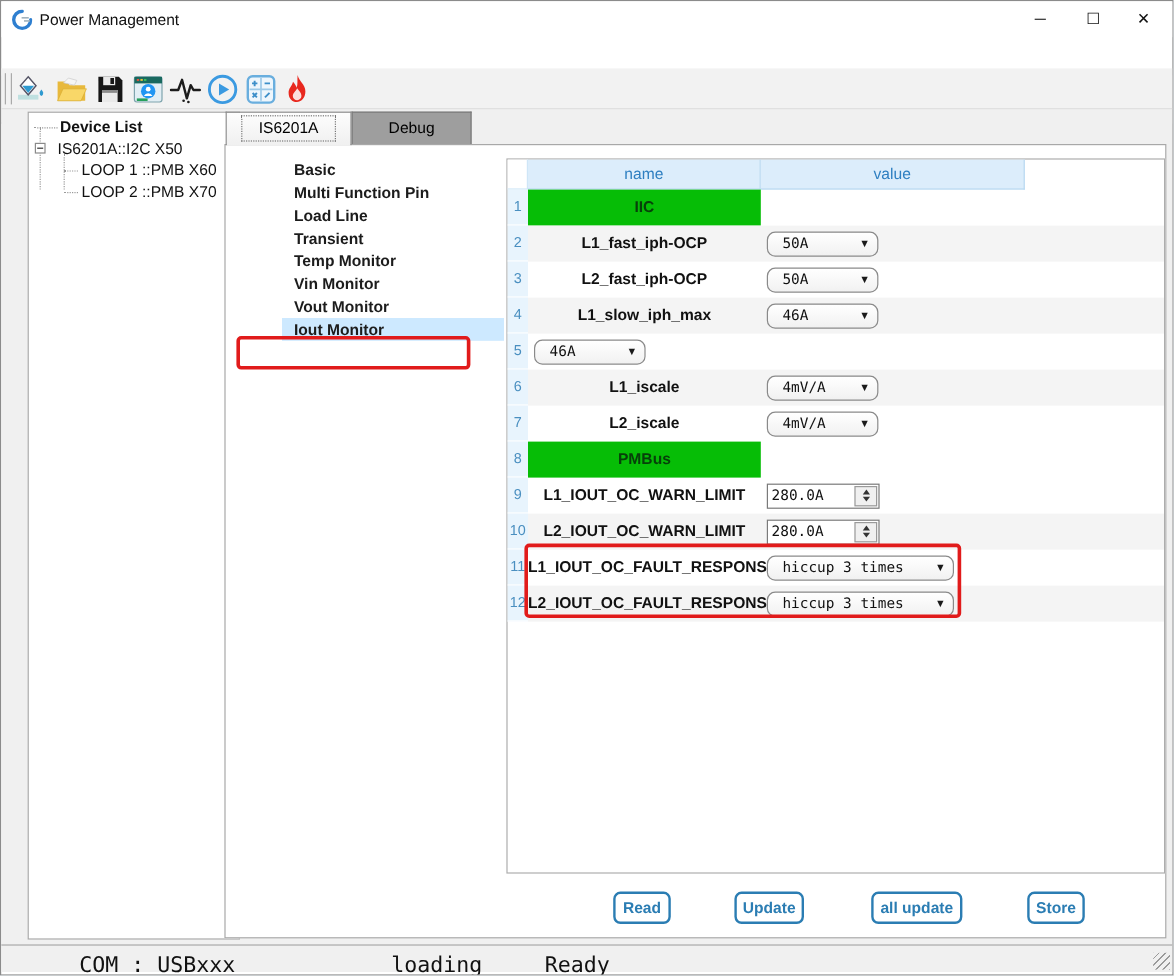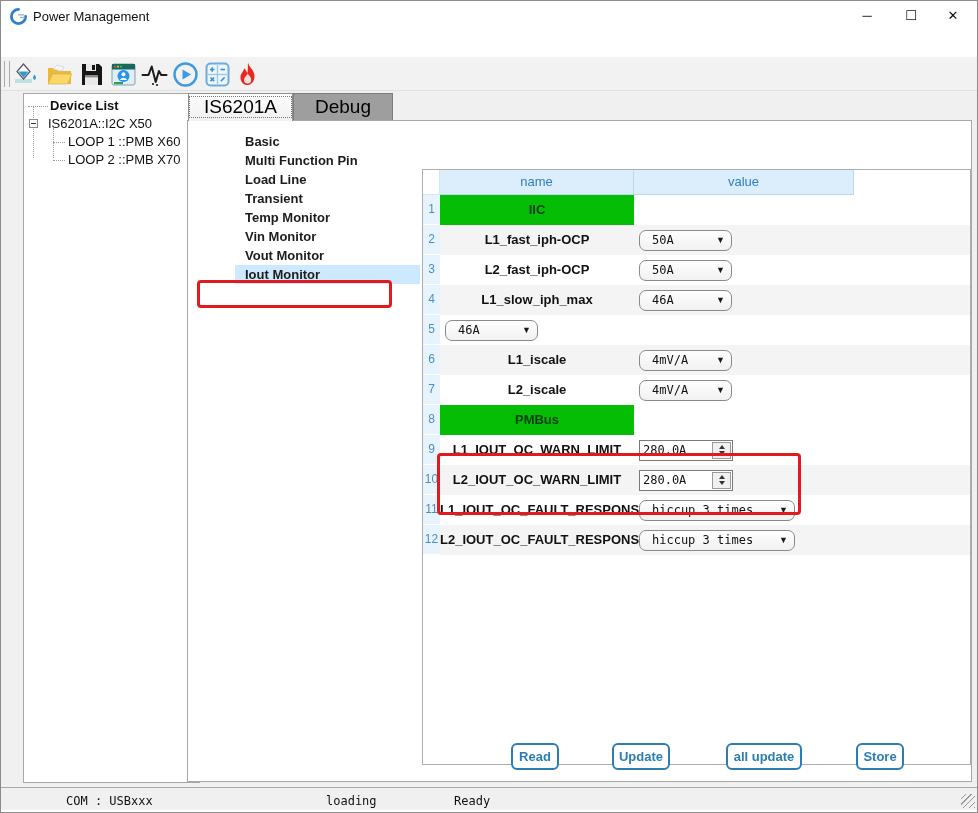--- a/index.html
+++ b/index.html
@@ -29,32 +29,32 @@
   .tree-hdr { position:absolute; left:26px; top:4px; font-weight:bold; }
   .tree-root { position:absolute; left:24px; top:22px; }
   .tree-child1 { position:absolute; left:44px; top:40px; }
   .tree-child2 { position:absolute; left:44px; top:58px; }
   .expander { position:absolute; left:5px; top:25px; width:9px; height:9px; border:1px solid #8a8a8a; background:#fff; }
   .expander::before { content:""; position:absolute; left:1px; top:3px; width:5px; height:1px; background:#333; }
   .guide-v { position:absolute; left:9px; top:12px; width:0; height:52px; border-left:1px dotted #9a9a9a; }
   .guide-v2 { position:absolute; left:29px; top:34px; width:0; height:30px; border-left:1px dotted #9a9a9a; }
   .guide-h { position:absolute; height:0; border-top:1px dotted #9a9a9a; }
   
-  .tab { position:absolute; top:92px; height:28px; text-align:center; font-size:19px; line-height:26px; color:#000; }
+  .tab { position:absolute; top:92px; height:28px; text-align:center; font-size:13px; line-height:26px; color:#000; }
   .tab-active { left:187px; width:105px; background:linear-gradient(#fdfdfd,#f0f0f0); border:1px solid #8f8f8f; border-bottom:none; z-index:3; }
   .tab-active .tab-label { outline:1px dotted #777; display:inline-block; padding:0 14px; line-height:20px; margin-top:2px; }
   .tab-inactive { left:292px; width:100px; background:#9e9e9e; border:1px solid #7c7c7c; border-bottom:none; z-index:1; }
   
   .main-panel { position:absolute; left:186px; top:119px; width:785px; height:662px; background:#fff; border:1px solid #a8a8a8; z-index:2; }
   
   .nav { position:absolute; left:187px; top:131px; width:232px; z-index:4;padding-left:47px; }
   .nav-item { height:19px; line-height:19px; padding-left:10px; font-size:13px; font-weight:600; color:#1c1c1c; }
   .nav-item.sel { background:#cde9ff; }
   
-  .table-wrap { position:absolute; left:421px; top:131px; width:549px; height:596px; background:#fff; border:1px solid #adadad; z-index:4;margin-top:37px; }
+  .table-wrap { position:absolute; left:421px; top:131px; width:549px; height:596px; background:#fff; border:1px solid #adadad; z-index:4; }
   .thead { display:flex; height:25px; }
   .th-corner { width:17px; background:#fff; border-right:1px solid #cfe6f7; border-bottom:1px solid #cfe6f7; }
   .th { background:#dcedfb; border-right:1px solid #b9d9f0; border-bottom:1px solid #b9d9f0; color:#2e7fc1; font-size:13px; text-align:center; line-height:24px; }
   .th-name { width:194px; } .th-value { width:220px; }
   .trow { display:flex; height:30px; }
   .tnum { width:17px; background:#e8f4fd; border-bottom:1px solid #fff; color:#4a8fc0; font-size:12px; text-align:center; line-height:29px; }
   .trest { flex:1; display:flex; }
   .trow.shade .trest { background:#f4f4f4; }
   .tname { width:194px; font-size:13px; font-weight:600; color:#111; text-align:center; line-height:30px; white-space:nowrap; }
   .tname.section { background:#06bd06; color:#07400a; }
@@ -69,21 +69,21 @@
   .spinbtns { width:19px; height:17px; margin-right:1px; border:1px solid #9a9a9a; background:#f0f0f0; display:flex; flex-direction:column; align-items:center; justify-content:center; gap:2px; }
   .tri-up { width:0; height:0; border-left:3px solid transparent; border-right:3px solid transparent; border-bottom:4px solid #333; }
   .tri-dn { width:0; height:0; border-left:3px solid transparent; border-right:3px solid transparent; border-top:4px solid #333; }
   
   .red-box { position:absolute; border:3px solid #e11b1b; border-radius:4px; z-index:9; pointer-events:none; }
   .red-nav { left:196px; top:279px; width:195px; height:28px; }
   .red-rows { left:436px; top:452px; width:364px; height:62px; }
   
   .act-btn { position:absolute; top:742px; height:27px; background:#fff; border:2px solid #2b7db3; border-radius:6px; color:#2b7db3; font-size:13px; font-weight:bold; text-align:center; z-index:5; font-family:"Liberation Sans",sans-serif;margin-left:28px; }
   
-  .statusbar { position:absolute; left:0; top:786px; width:100%; height:23px; background:#f0f0f0; border-top:1px solid #a8a8a8; font-size:12px; color:#111; }
+  .statusbar { position:absolute; left:0; top:786px; width:100%; height:23px; background:#f0f0f0; border-top:1px solid #a8a8a8; font-size:18px; color:#111; }
   .st-com { position:absolute; left:65px; top:6px; }
   .st-loading { position:absolute; left:325px; top:6px; }
   .st-ready { position:absolute; left:453px; top:6px; }
   .grip { position:absolute; right:2px; bottom:2px; width:14px; height:14px;
     background:repeating-linear-gradient(135deg, transparent 0 3px, #9a9a9a 3px 4px); }
 </style>
 </head>
 <body>
 
 <div id="win">

